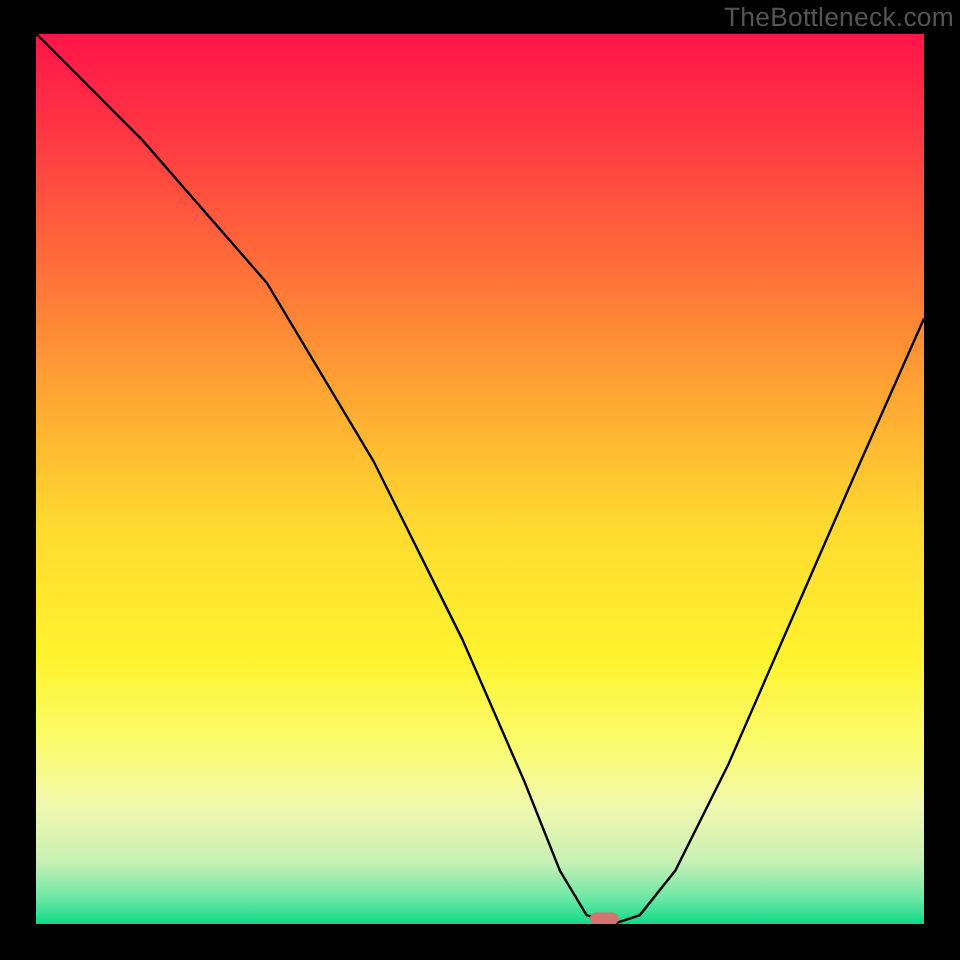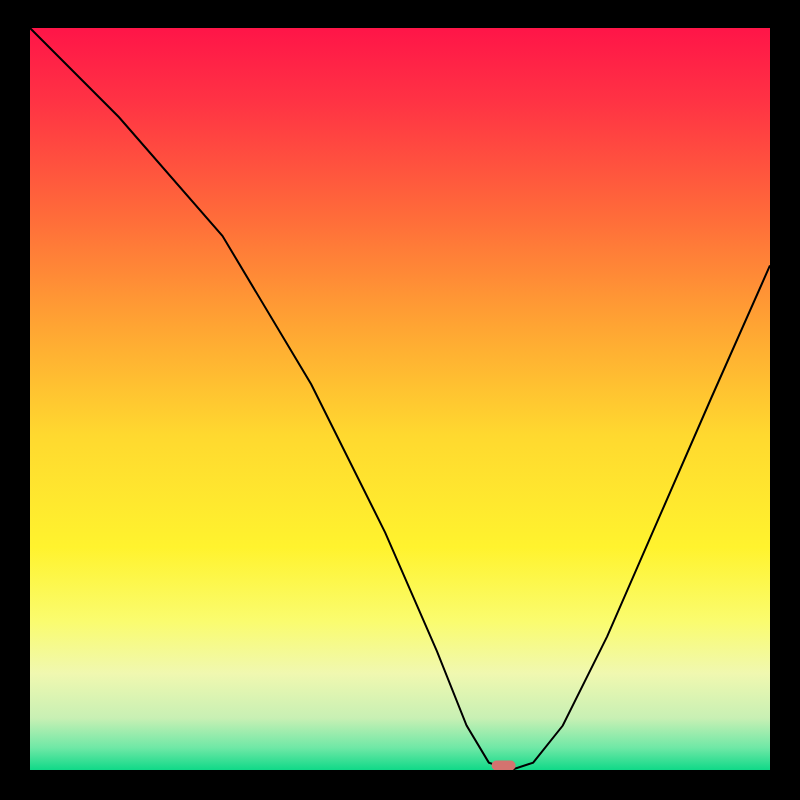--- a/index.html
+++ b/index.html
@@ -35,20 +35,21 @@
     overflow: hidden;
   }
   .chart-area svg {
     display: block;
   }
 </style>
 </head>
 <body>
 <div class="container">
 
+<div class="watermark">TheBottleneck.com</div>
 
 <div class="chart-area">
   <svg id="chart-svg" width="740" height="742" viewBox="0 0 740 742">
     <defs>
       <linearGradient id="bg-grad" x1="0" y1="0" x2="0" y2="1">
             <stop offset="0%" stop-color="#ff1548"></stop>
             <stop offset="10%" stop-color="#ff3344"></stop>
             <stop offset="25%" stop-color="#ff6a3a"></stop>
             <stop offset="40%" stop-color="#ffa433"></stop>
             <stop offset="55.00000000000001%" stop-color="#ffd92f"></stop>

